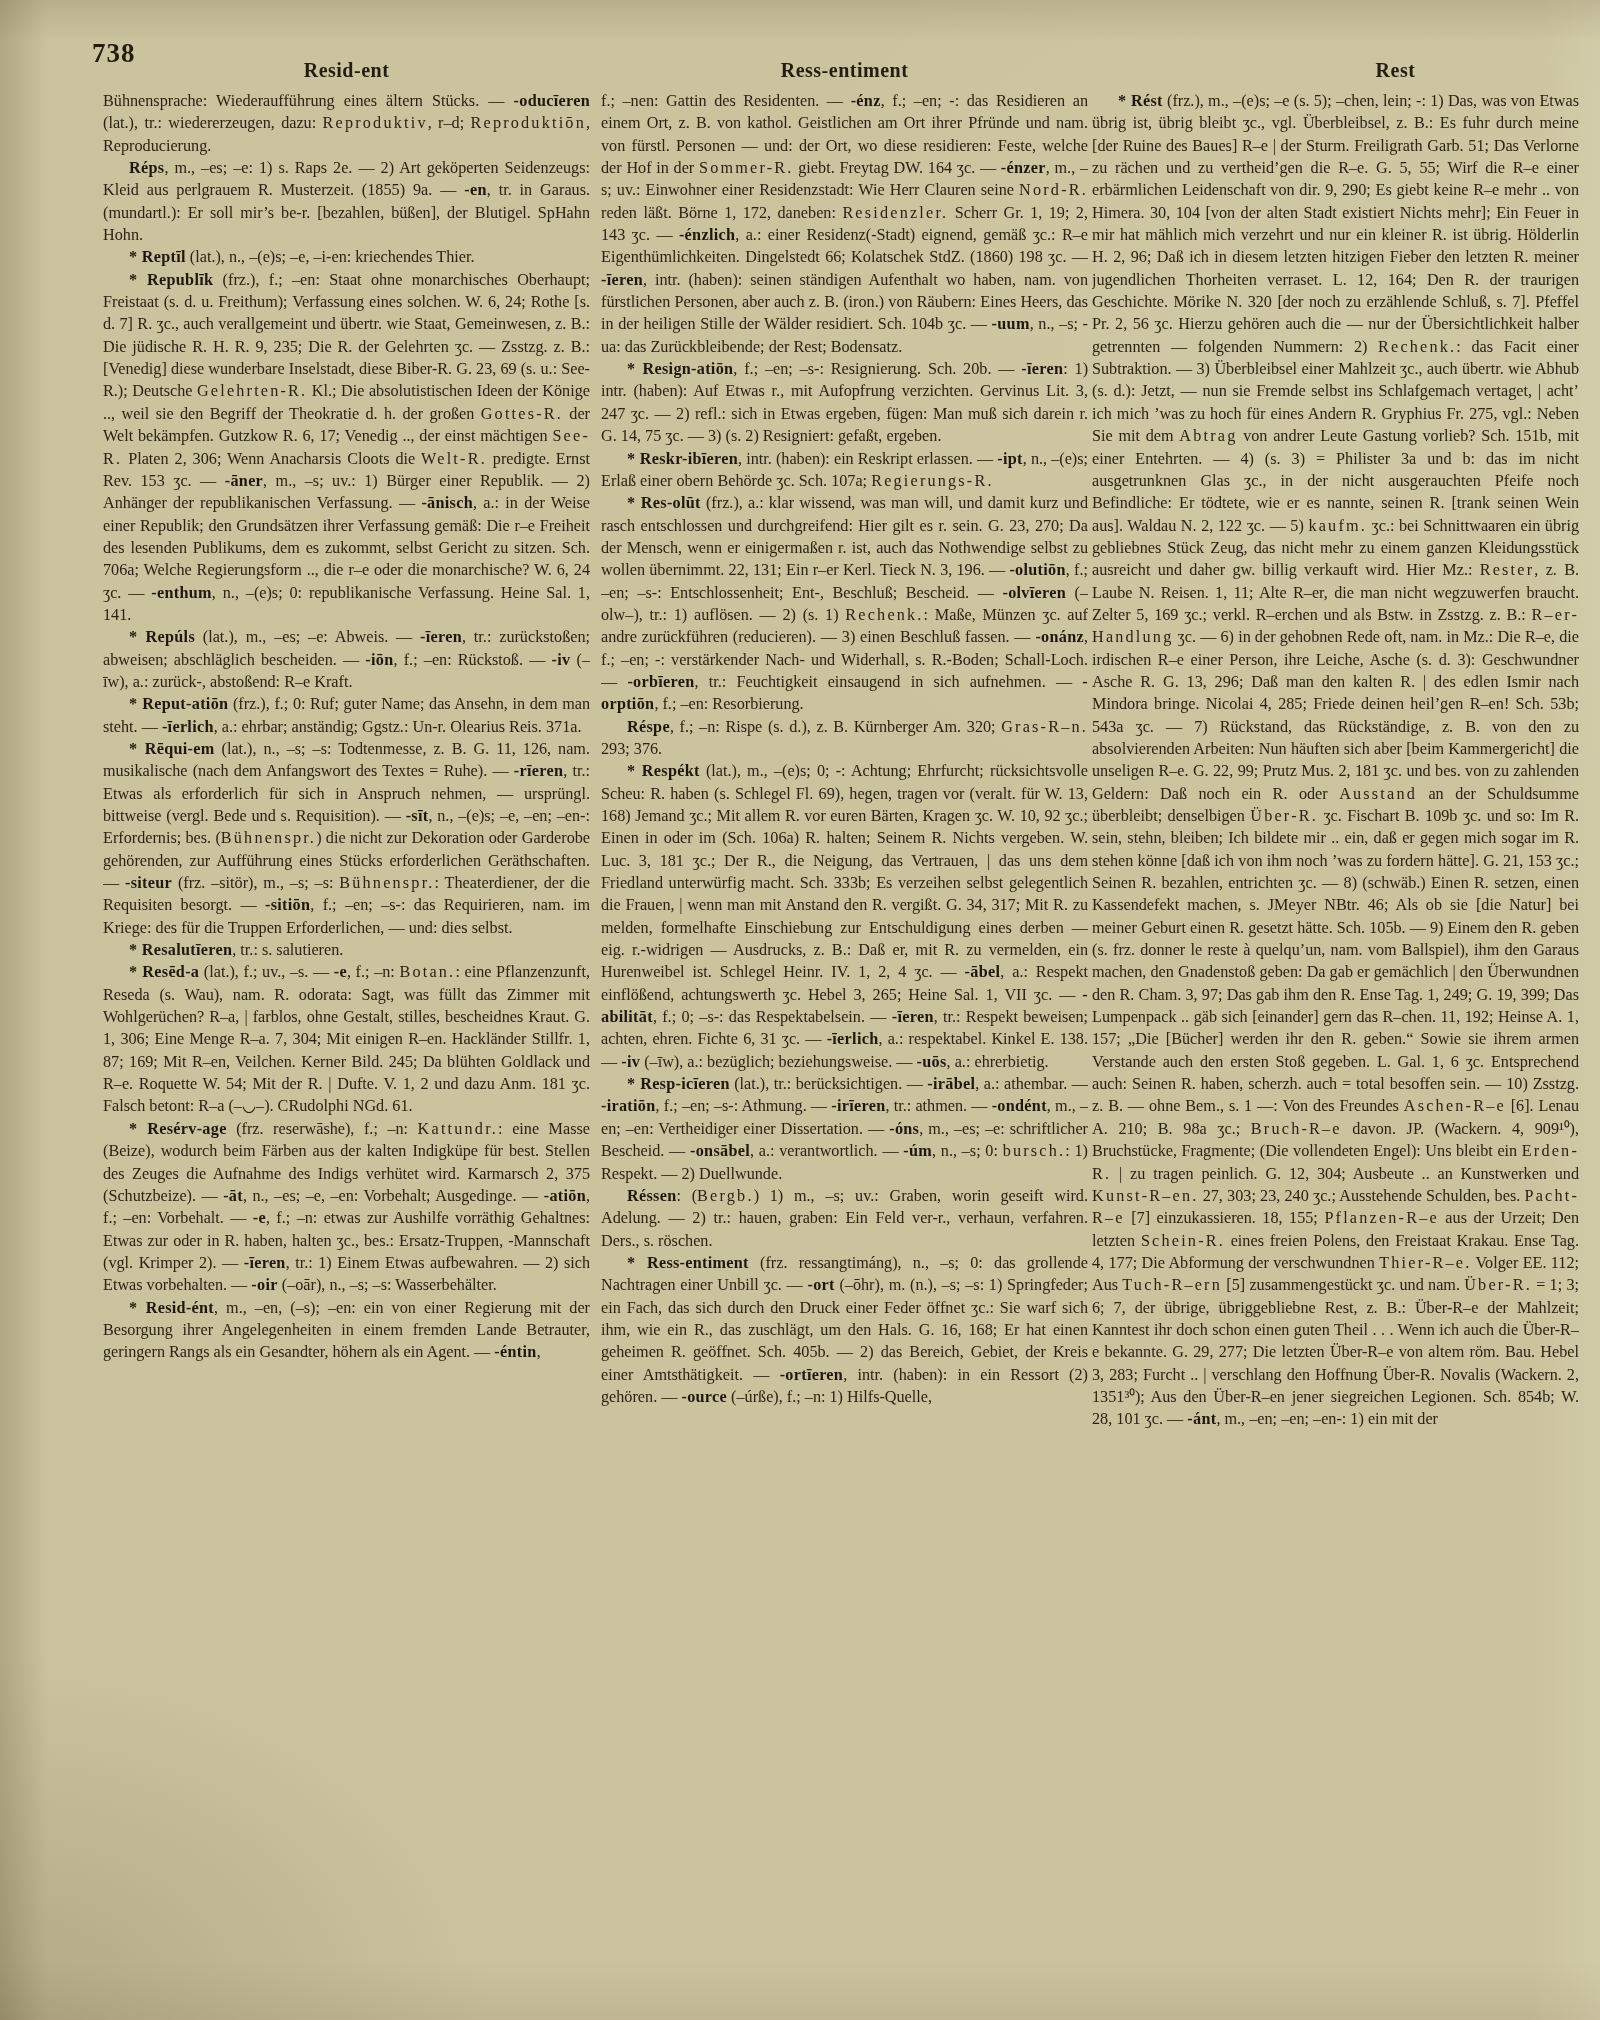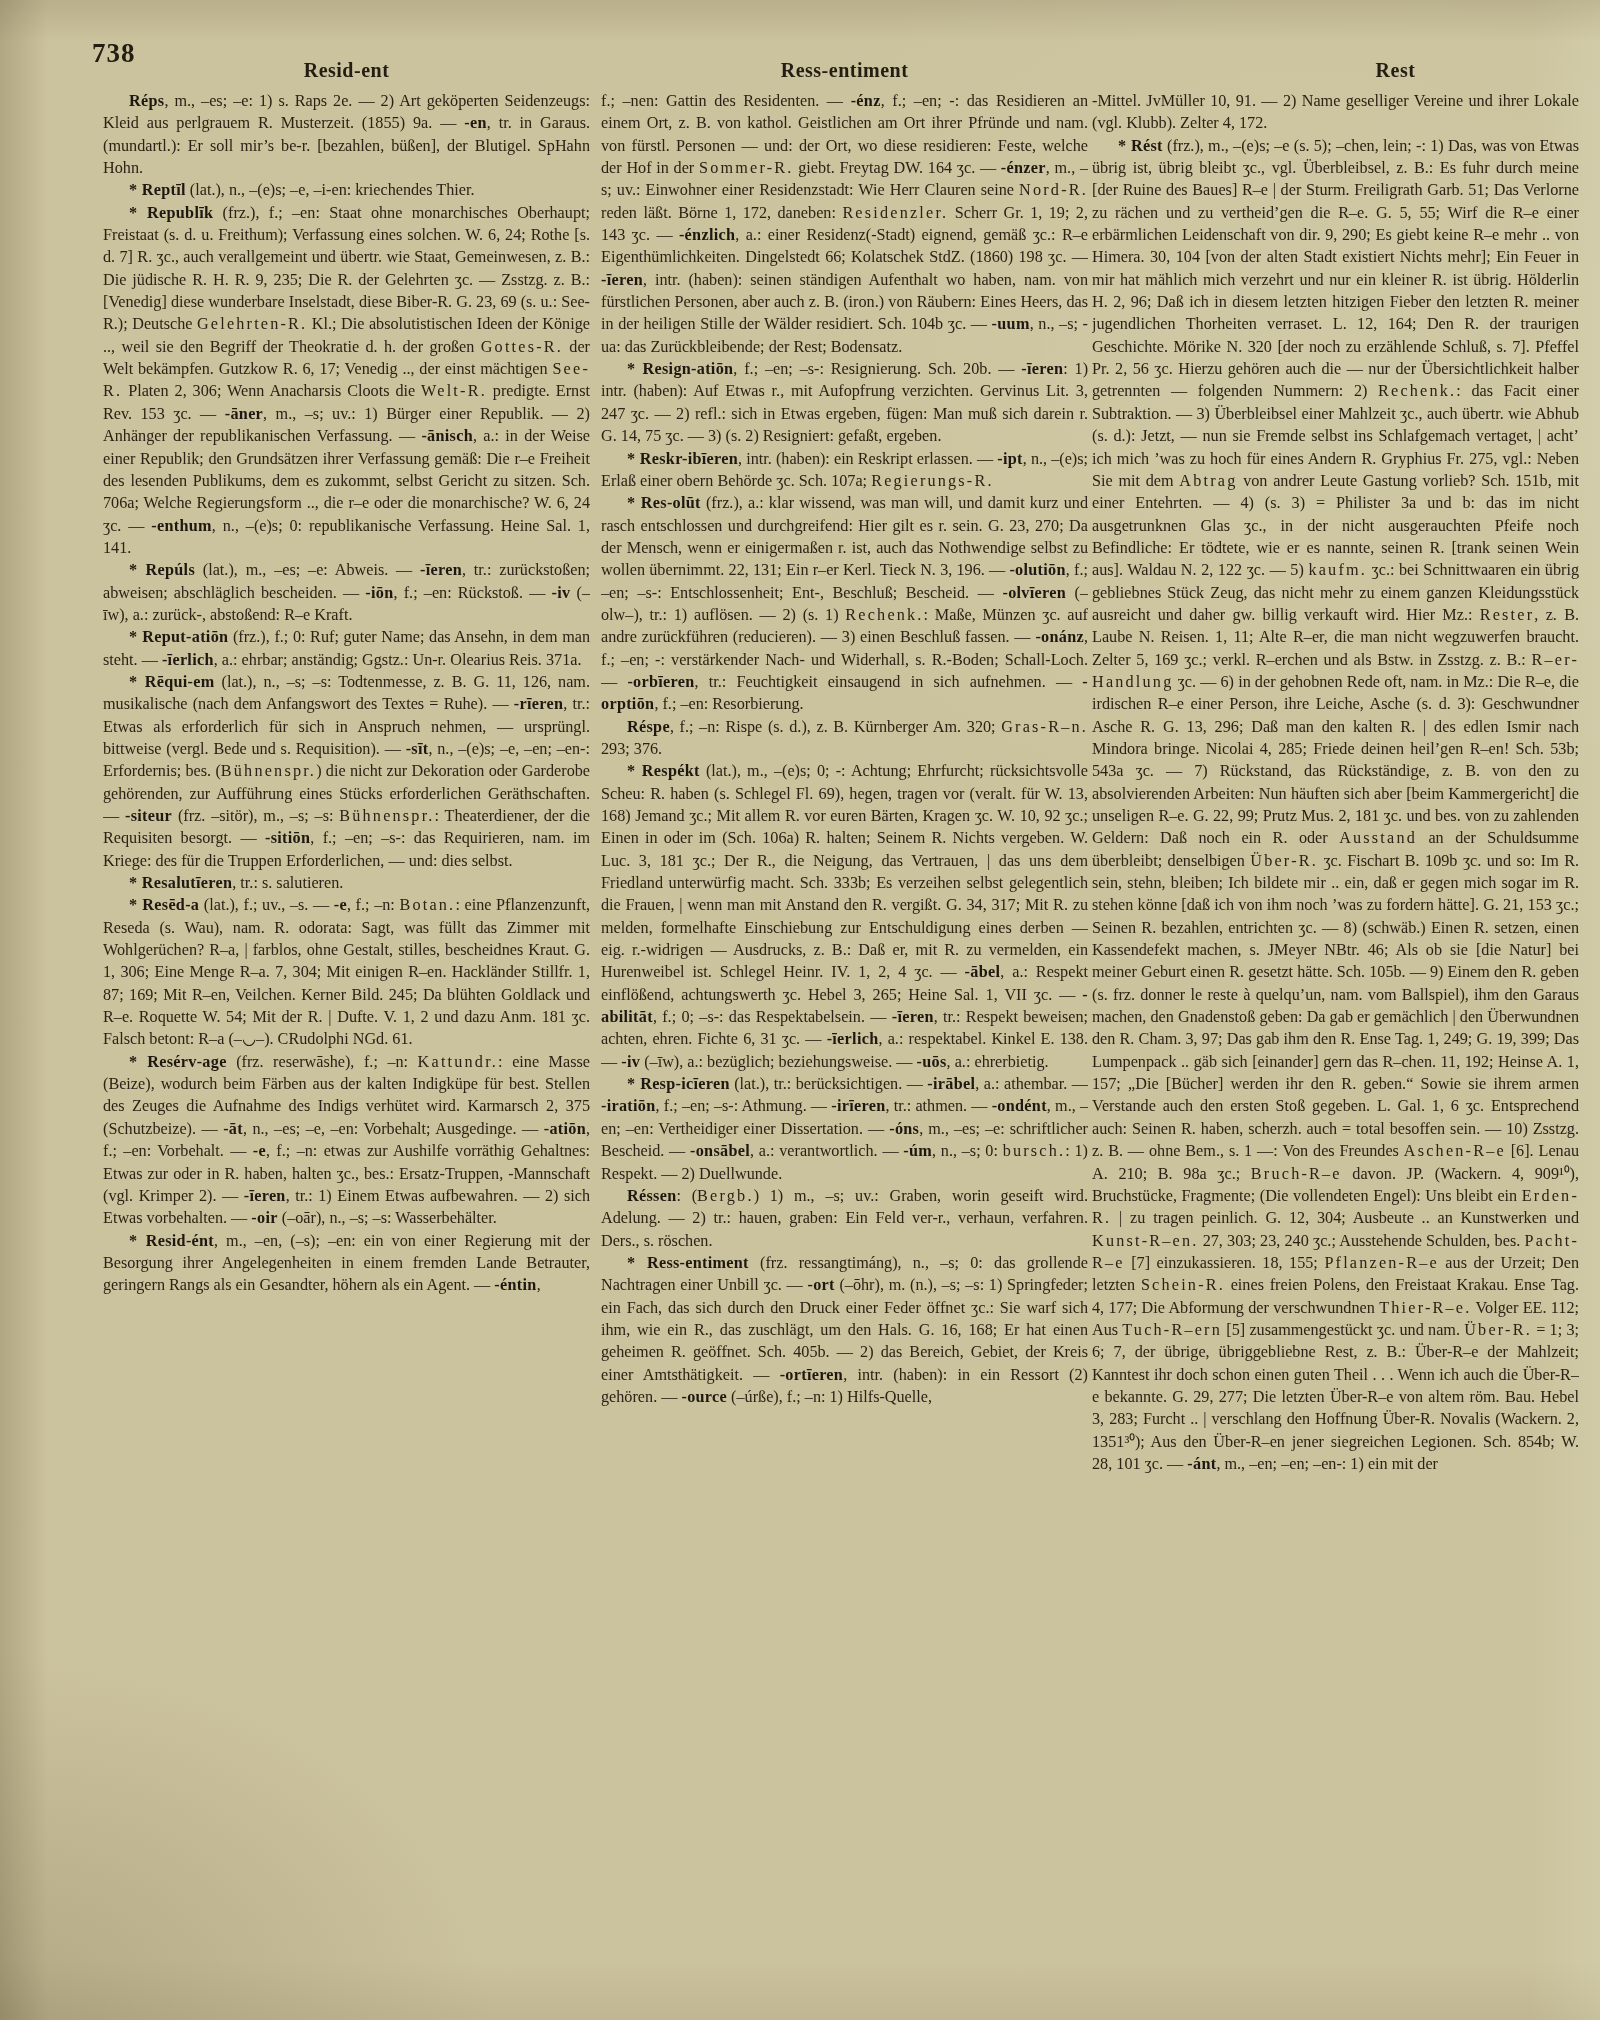--- a/index.html
+++ b/index.html
@@ -39,20 +39,21 @@
 </style>
 </head>
 <body>
 
 <div class="page">
   <div class="pageno">738</div>
   <div class="rhead rh1">Resid-ent</div>
   <div class="rhead rh2">Ress-entiment</div>
   <div class="rhead rh3">Rest</div>
   <div class="col c1">
+      <p class="entry cont"><span class="run">Bühnensprache: Wiederaufführung eines ältern Stücks. — </span><span class="hw">-oducīeren</span><span class="run"> (lat.), tr.: wiedererzeugen, dazu: </span><span class="sp">Reproduktiv</span><span class="run">, r–d; </span><span class="sp">Reproduktiōn</span><span class="run">, Reproducierung.</span></p>
       <p class="entry"><span class="hw">Réps</span><span class="run">, m., –es; –e: 1) s. Raps 2e. — 2) Art geköperten Seidenzeugs: Kleid aus perlgrauem R. Musterzeit. (1855) 9a. — </span><span class="hw">-en</span><span class="run">, tr. in Garaus. (mundartl.): Er soll mir’s be-r. [bezahlen, büßen], der Blutigel. SpHahn Hohn.</span></p>
       <p class="entry"><span class="hw">* Reptīl</span><span class="run"> (lat.), n., –(e)s; –e, –i-en: kriechendes Thier.</span></p>
       <p class="entry"><span class="hw">* Republīk</span><span class="run"> (frz.), f.; –en: Staat ohne monarchisches Oberhaupt; Freistaat (s. d. u. Freithum); Verfassung eines solchen. W. 6, 24; Rothe [s. d. 7] R. ʒc., auch verallgemeint und übertr. wie Staat, Gemeinwesen, z. B.: Die jüdische R. H. R. 9, 235; Die R. der Gelehrten ʒc. — Zsstzg. z. B.: [Venedig] diese wunderbare Inselstadt, diese Biber-R. G. 23, 69 (s. u.: See-R.); Deutsche </span><span class="sp">Gelehrten-R.</span><span class="run"> Kl.; Die absolutistischen Ideen der Könige .., weil sie den Begriff der Theokratie d. h. der großen </span><span class="sp">Gottes-R.</span><span class="run"> der Welt bekämpfen. Gutzkow R. 6, 17; Venedig .., der einst mächtigen </span><span class="sp">See-R.</span><span class="run"> Platen 2, 306; Wenn Anacharsis Cloots die </span><span class="sp">Welt-R.</span><span class="run"> predigte. Ernst Rev. 153 ʒc. — </span><span class="hw">-āner</span><span class="run">, m., –s; uv.: 1) Bürger einer Republik. — 2) Anhänger der republikanischen Verfassung. — </span><span class="hw">-ānisch</span><span class="run">, a.: in der Weise einer Republik; den Grundsätzen ihrer Verfassung gemäß: Die r–e Freiheit des lesenden Publikums, dem es zukommt, selbst Gericht zu sitzen. Sch. 706a; Welche Regierungsform .., die r–e oder die monarchische? W. 6, 24 ʒc. — </span><span class="hw">-enthum</span><span class="run">, n., –(e)s; 0: republikanische Verfassung. Heine Sal. 1, 141.</span></p>
       <p class="entry"><span class="hw">* Repúls</span><span class="run"> (lat.), m., –es; –e: Abweis. — </span><span class="hw">-īeren</span><span class="run">, tr.: zurückstoßen; abweisen; abschläglich bescheiden. — </span><span class="hw">-iōn</span><span class="run">, f.; –en: Rückstoß. — </span><span class="hw">-iv</span><span class="run"> (–īw), a.: zurück-, abstoßend: R–e Kraft.</span></p>
       <p class="entry"><span class="hw">* Reput-atiōn</span><span class="run"> (frz.), f.; 0: Ruf; guter Name; das Ansehn, in dem man steht. — </span><span class="hw">-īerlich</span><span class="run">, a.: ehrbar; anständig; Ggstz.: Un-r. Olearius Reis. 371a.</span></p>
       <p class="entry"><span class="hw">* Rēqui-em</span><span class="run"> (lat.), n., –s; –s: Todtenmesse, z. B. G. 11, 126, nam. musikalische (nach dem Anfangswort des Textes = Ruhe). — </span><span class="hw">-rīeren</span><span class="run">, tr.: Etwas als erforderlich für sich in Anspruch nehmen, — ursprüngl. bittweise (vergl. Bede und s. Requisition). — </span><span class="hw">-sīt</span><span class="run">, n., –(e)s; –e, –en; –en-: Erfordernis; bes. (</span><span class="sp">Bühnenspr.</span><span class="run">) die nicht zur Dekoration oder Garderobe gehörenden, zur Aufführung eines Stücks erforderlichen Geräthschaften. — </span><span class="hw">-siteur</span><span class="run"> (frz. –sitör), m., –s; –s: </span><span class="sp">Bühnenspr.</span><span class="run">: Theaterdiener, der die Requisiten besorgt. — </span><span class="hw">-sitiōn</span><span class="run">, f.; –en; –s-: das Requirieren, nam. im Kriege: des für die Truppen Erforderlichen, — und: dies selbst.</span></p>
       <p class="entry"><span class="hw">* Resalutīeren</span><span class="run">, tr.: s. salutieren.</span></p>
       <p class="entry"><span class="hw">* Resēd-a</span><span class="run"> (lat.), f.; uv., –s. — </span><span class="hw">-e</span><span class="run">, f.; –n: </span><span class="sp">Botan.</span><span class="run">: eine Pflanzenzunft, Reseda (s. Wau), nam. R. odorata: Sagt, was füllt das Zimmer mit Wohlgerüchen? R–a, | farblos, ohne Gestalt, stilles, bescheidnes Kraut. G. 1, 306; Eine Menge R–a. 7, 304; Mit einigen R–en. Hackländer Stillfr. 1, 87; 169; Mit R–en, Veilchen. Kerner Bild. 245; Da blühten Goldlack und R–e. Roquette W. 54; Mit der R. | Dufte. V. 1, 2 und dazu Anm. 181 ʒc. Falsch betont: R–a (–◡–). CRudolphi NGd. 61.</span></p>
       <p class="entry"><span class="hw">* Resérv-age</span><span class="run"> (frz. reserwāshe), f.; –n: </span><span class="sp">Kattundr.</span><span class="run">: eine Masse (Beize), wodurch beim Färben aus der kalten Indigküpe für best. Stellen des Zeuges die Aufnahme des Indigs verhütet wird. Karmarsch 2, 375 (Schutzbeize). — </span><span class="hw">-āt</span><span class="run">, n., –es; –e, –en: Vorbehalt; Ausgedinge. — </span><span class="hw">-atiōn</span><span class="run">, f.; –en: Vorbehalt. — </span><span class="hw">-e</span><span class="run">, f.; –n: etwas zur Aushilfe vorräthig Gehaltnes: Etwas zur oder in R. haben, halten ʒc., bes.: Ersatz-Truppen, -Mannschaft (vgl. Krimper 2). — </span><span class="hw">-īeren</span><span class="run">, tr.: 1) Einem Etwas aufbewahren. — 2) sich Etwas vorbehalten. — </span><span class="hw">-oir</span><span class="run"> (–oār), n., –s; –s: Wasserbehälter.</span></p>
       <p class="entry"><span class="hw">* Resid-ént</span><span class="run">, m., –en, (–s); –en: ein von einer Regierung mit der Besorgung ihrer Angelegenheiten in einem fremden Lande Betrauter, geringern Rangs als ein Gesandter, höhern als ein Agent. — </span><span class="hw">-éntin</span><span class="run">,</span></p>
@@ -62,16 +63,15 @@
       <p class="entry"><span class="hw">* Resign-atiōn</span><span class="run">, f.; –en; –s-: Resignierung. Sch. 20b. — </span><span class="hw">-īeren</span><span class="run">: 1) intr. (haben): Auf Etwas r., mit Aufopfrung verzichten. Gervinus Lit. 3, 247 ʒc. — 2) refl.: sich in Etwas ergeben, fügen: Man muß sich darein r. G. 14, 75 ʒc. — 3) (s. 2) Resigniert: gefaßt, ergeben.</span></p>
       <p class="entry"><span class="hw">* Reskr-ibīeren</span><span class="run">, intr. (haben): ein Reskript erlassen. — </span><span class="hw">-ipt</span><span class="run">, n., –(e)s; Erlaß einer obern Behörde ʒc. Sch. 107a; </span><span class="sp">Regierungs-R.</span></p>
       <p class="entry"><span class="hw">* Res-olūt</span><span class="run"> (frz.), a.: klar wissend, was man will, und damit kurz und rasch entschlossen und durchgreifend: Hier gilt es r. sein. G. 23, 270; Da der Mensch, wenn er einigermaßen r. ist, auch das Nothwendige selbst zu wollen übernimmt. 22, 131; Ein r–er Kerl. Tieck N. 3, 196. — </span><span class="hw">-olutiōn</span><span class="run">, f.; –en; –s-: Entschlossenheit; Ent-, Beschluß; Bescheid. — </span><span class="hw">-olvīeren</span><span class="run"> (–olw–), tr.: 1) auflösen. — 2) (s. 1) </span><span class="sp">Rechenk.</span><span class="run">: Maße, Münzen ʒc. auf andre zurückführen (reducieren). — 3) einen Beschluß fassen. — </span><span class="hw">-onánz</span><span class="run">, f.; –en; -: verstärkender Nach- und Widerhall, s. R.-Boden; Schall-Loch. — </span><span class="hw">-orbīeren</span><span class="run">, tr.: Feuchtigkeit einsaugend in sich aufnehmen. — </span><span class="hw">-orptiōn</span><span class="run">, f.; –en: Resorbierung.</span></p>
       <p class="entry"><span class="hw">Réspe</span><span class="run">, f.; –n: Rispe (s. d.), z. B. Kürnberger Am. 320; </span><span class="sp">Gras-R–n.</span><span class="run"> 293; 376.</span></p>
       <p class="entry"><span class="hw">* Respékt</span><span class="run"> (lat.), m., –(e)s; 0; -: Achtung; Ehrfurcht; rücksichtsvolle Scheu: R. haben (s. Schlegel Fl. 69), hegen, tragen vor (veralt. für W. 13, 168) Jemand ʒc.; Mit allem R. vor euren Bärten, Kragen ʒc. W. 10, 92 ʒc.; Einen in oder im (Sch. 106a) R. halten; Seinem R. Nichts vergeben. W. Luc. 3, 181 ʒc.; Der R., die Neigung, das Vertrauen, | das uns dem Friedland unterwürfig macht. Sch. 333b; Es verzeihen selbst gelegentlich die Frauen, | wenn man mit Anstand den R. vergißt. G. 34, 317; Mit R. zu melden, formelhafte Einschiebung zur Entschuldigung eines derben — eig. r.-widrigen — Ausdrucks, z. B.: Daß er, mit R. zu vermelden, ein Hurenweibel ist. Schlegel Heinr. IV. 1, 2, 4 ʒc. — </span><span class="hw">-ābel</span><span class="run">, a.: Respekt einflößend, achtungswerth ʒc. Hebel 3, 265; Heine Sal. 1, VII ʒc. — </span><span class="hw">-abilitāt</span><span class="run">, f.; 0; –s-: das Respektabelsein. — </span><span class="hw">-īeren</span><span class="run">, tr.: Respekt beweisen; achten, ehren. Fichte 6, 31 ʒc. — </span><span class="hw">-īerlich</span><span class="run">, a.: respektabel. Kinkel E. 138. — </span><span class="hw">-iv</span><span class="run"> (–īw), a.: bezüglich; beziehungsweise. — </span><span class="hw">-uōs</span><span class="run">, a.: ehrerbietig.</span></p>
       <p class="entry"><span class="hw">* Resp-icīeren</span><span class="run"> (lat.), tr.: berücksichtigen. — </span><span class="hw">-irābel</span><span class="run">, a.: athembar. — </span><span class="hw">-iratiōn</span><span class="run">, f.; –en; –s-: Athmung. — </span><span class="hw">-irīeren</span><span class="run">, tr.: athmen. — </span><span class="hw">-ondént</span><span class="run">, m., –en; –en: Vertheidiger einer Dissertation. — </span><span class="hw">-óns</span><span class="run">, m., –es; –e: schriftlicher Bescheid. — </span><span class="hw">-onsābel</span><span class="run">, a.: verantwortlich. — </span><span class="hw">-úm</span><span class="run">, n., –s; 0: </span><span class="sp">bursch.</span><span class="run">: 1) Respekt. — 2) Duellwunde.</span></p>
       <p class="entry"><span class="hw">Réssen</span><span class="run">: (</span><span class="sp">Bergb.</span><span class="run">) 1) m., –s; uv.: Graben, worin geseift wird. Adelung. — 2) tr.: hauen, graben: Ein Feld ver-r., verhaun, verfahren. Ders., s. röschen.</span></p>
       <p class="entry"><span class="hw">* Ress-entiment</span><span class="run"> (frz. ressangtimáng), n., –s; 0: das grollende Nachtragen einer Unbill ʒc. — </span><span class="hw">-ort</span><span class="run"> (–ōhr), m. (n.), –s; –s: 1) Springfeder; ein Fach, das sich durch den Druck einer Feder öffnet ʒc.: Sie warf sich ihm, wie ein R., das zuschlägt, um den Hals. G. 16, 168; Er hat einen geheimen R. geöffnet. Sch. 405b. — 2) das Bereich, Gebiet, der Kreis einer Amtsthätigkeit. — </span><span class="hw">-ortīeren</span><span class="run">, intr. (haben): in ein Ressort (2) gehören. — </span><span class="hw">-ource</span><span class="run"> (–úrße), f.; –n: 1) Hilfs-Quelle,</span></p>
     </div>
   <div class="col c3">
-      <p class="entry cont"><span class="run">-Mittel. JvMüller 10, 91. — 2) Name geselliger Vereine und ihrer Lokale (vgl. Klubb). Zelter 4, 172.</span></p>
       <p class="entry"><span class="hw">* Rést</span><span class="run"> (frz.), m., –(e)s; –e (s. 5); –chen, lein; -: 1) Das, was von Etwas übrig ist, übrig bleibt ʒc., vgl. Überbleibsel, z. B.: Es fuhr durch meine [der Ruine des Baues] R–e | der Sturm. Freiligrath Garb. 51; Das Verlorne zu rächen und zu vertheid’gen die R–e. G. 5, 55; Wirf die R–e einer erbärmlichen Leidenschaft von dir. 9, 290; Es giebt keine R–e mehr .. von Himera. 30, 104 [von der alten Stadt existiert Nichts mehr]; Ein Feuer in mir hat mählich mich verzehrt und nur ein kleiner R. ist übrig. Hölderlin H. 2, 96; Daß ich in diesem letzten hitzigen Fieber den letzten R. meiner jugendlichen Thorheiten verraset. L. 12, 164; Den R. der traurigen Geschichte. Mörike N. 320 [der noch zu erzählende Schluß, s. 7]. Pfeffel Pr. 2, 56 ʒc. Hierzu gehören auch die — nur der Übersichtlichkeit halber getrennten — folgenden Nummern: 2) </span><span class="sp">Rechenk.</span><span class="run">: das Facit einer Subtraktion. — 3) Überbleibsel einer Mahlzeit ʒc., auch übertr. wie Abhub (s. d.): Jetzt, — nun sie Fremde selbst ins Schlafgemach vertaget, | acht’ ich mich ’was zu hoch für eines Andern R. Gryphius Fr. 275, vgl.: Neben Sie mit dem </span><span class="sp">Abtrag</span><span class="run"> von andrer Leute Gastung vorlieb? Sch. 151b, mit einer Entehrten. — 4) (s. 3) = Philister 3a und b: das im nicht ausgetrunknen Glas ʒc., in der nicht ausgerauchten Pfeife noch Befindliche: Er tödtete, wie er es nannte, seinen R. [trank seinen Wein aus]. Waldau N. 2, 122 ʒc. — 5) </span><span class="sp">kaufm.</span><span class="run"> ʒc.: bei Schnittwaaren ein übrig gebliebnes Stück Zeug, das nicht mehr zu einem ganzen Kleidungsstück ausreicht und daher gw. billig verkauft wird. Hier Mz.: </span><span class="sp">Rester</span><span class="run">, z. B. Laube N. Reisen. 1, 11; Alte R–er, die man nicht wegzuwerfen braucht. Zelter 5, 169 ʒc.; verkl. R–erchen und als Bstw. in Zsstzg. z. B.: </span><span class="sp">R–er-Handlung</span><span class="run"> ʒc. — 6) in der gehobnen Rede oft, nam. in Mz.: Die R–e, die irdischen R–e einer Person, ihre Leiche, Asche (s. d. 3): Geschwundner Asche R. G. 13, 296; Daß man den kalten R. | des edlen Ismir nach Mindora bringe. Nicolai 4, 285; Friede deinen heil’gen R–en! Sch. 53b; 543a ʒc. — 7) Rückstand, das Rückständige, z. B. von den zu absolvierenden Arbeiten: Nun häuften sich aber [beim Kammergericht] die unseligen R–e. G. 22, 99; Prutz Mus. 2, 181 ʒc. und bes. von zu zahlenden Geldern: Daß noch ein R. oder </span><span class="sp">Ausstand</span><span class="run"> an der Schuldsumme überbleibt; denselbigen </span><span class="sp">Über-R.</span><span class="run"> ʒc. Fischart B. 109b ʒc. und so: Im R. sein, stehn, bleiben; Ich bildete mir .. ein, daß er gegen mich sogar im R. stehen könne [daß ich von ihm noch ’was zu fordern hätte]. G. 21, 153 ʒc.; Seinen R. bezahlen, entrichten ʒc. — 8) (schwäb.) Einen R. setzen, einen Kassendefekt machen, s. JMeyer NBtr. 46; Als ob sie [die Natur] bei meiner Geburt einen R. gesetzt hätte. Sch. 105b. — 9) Einem den R. geben (s. frz. donner le reste à quelqu’un, nam. vom Ballspiel), ihm den Garaus machen, den Gnadenstoß geben: Da gab er gemächlich | den Überwundnen den R. Cham. 3, 97; Das gab ihm den R. Ense Tag. 1, 249; G. 19, 399; Das Lumpenpack .. gäb sich [einander] gern das R–chen. 11, 192; Heinse A. 1, 157; „Die [Bücher] werden ihr den R. geben.“ Sowie sie ihrem armen Verstande auch den ersten Stoß gegeben. L. Gal. 1, 6 ʒc. Entsprechend auch: Seinen R. haben, scherzh. auch = total besoffen sein. — 10) Zsstzg. z. B. — ohne Bem., s. 1 —: Von des Freundes </span><span class="sp">Aschen-R–e</span><span class="run"> [6]. Lenau A. 210; B. 98a ʒc.; </span><span class="sp">Bruch-R–e</span><span class="run"> davon. JP. (Wackern. 4, 909¹⁰), Bruchstücke, Fragmente; (Die vollendeten Engel): Uns bleibt ein </span><span class="sp">Erden-R.</span><span class="run"> | zu tragen peinlich. G. 12, 304; Ausbeute .. an Kunstwerken und </span><span class="sp">Kunst-R–en.</span><span class="run"> 27, 303; 23, 240 ʒc.; Ausstehende Schulden, bes. </span><span class="sp">Pacht-R–e</span><span class="run"> [7] einzukassieren. 18, 155; </span><span class="sp">Pflanzen-R–e</span><span class="run"> aus der Urzeit; Den letzten </span><span class="sp">Schein-R.</span><span class="run"> eines freien Polens, den Freistaat Krakau. Ense Tag. 4, 177; Die Abformung der verschwundnen </span><span class="sp">Thier-R–e.</span><span class="run"> Volger EE. 112; Aus </span><span class="sp">Tuch-R–ern</span><span class="run"> [5] zusammengestückt ʒc. und nam. </span><span class="sp">Über-R.</span><span class="run"> = 1; 3; 6; 7, der übrige, übriggebliebne Rest, z. B.: Über-R–e der Mahlzeit; Kanntest ihr doch schon einen guten Theil . . . Wenn ich auch die Über-R–e bekannte. G. 29, 277; Die letzten Über-R–e von altem röm. Bau. Hebel 3, 283; Furcht .. | verschlang den Hoffnung Über-R. Novalis (Wackern. 2, 1351³⁰); Aus den Über-R–en jener siegreichen Legionen. Sch. 854b; W. 28, 101 ʒc. — </span><span class="hw">-ánt</span><span class="run">, m., –en; –en; –en-: 1) ein mit der</span></p>
     </div>
 </div>
 
 </body></html>

